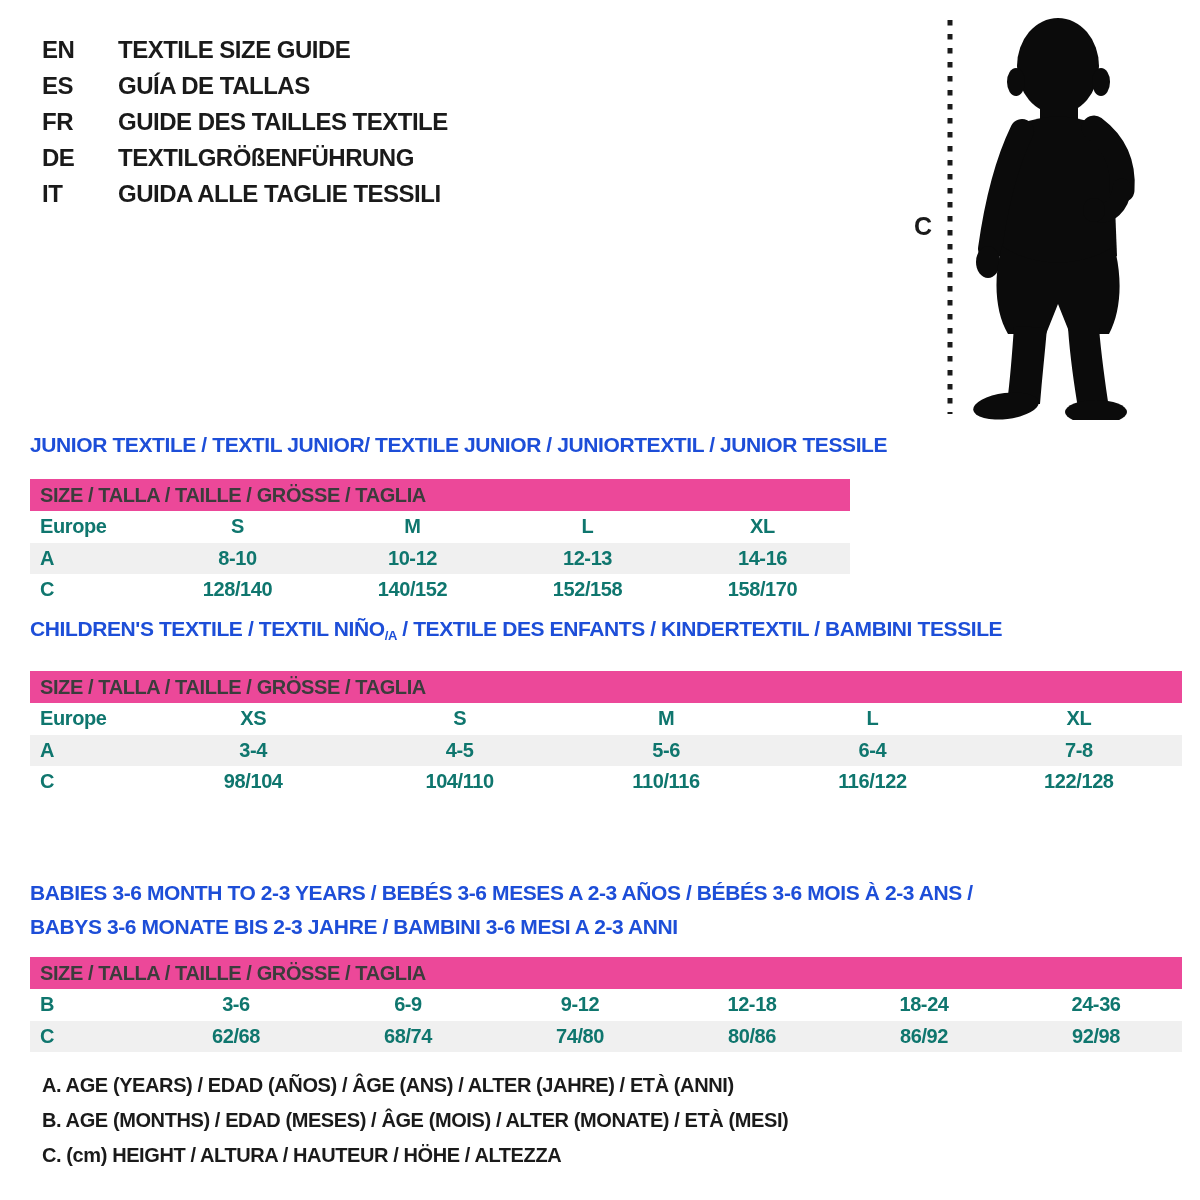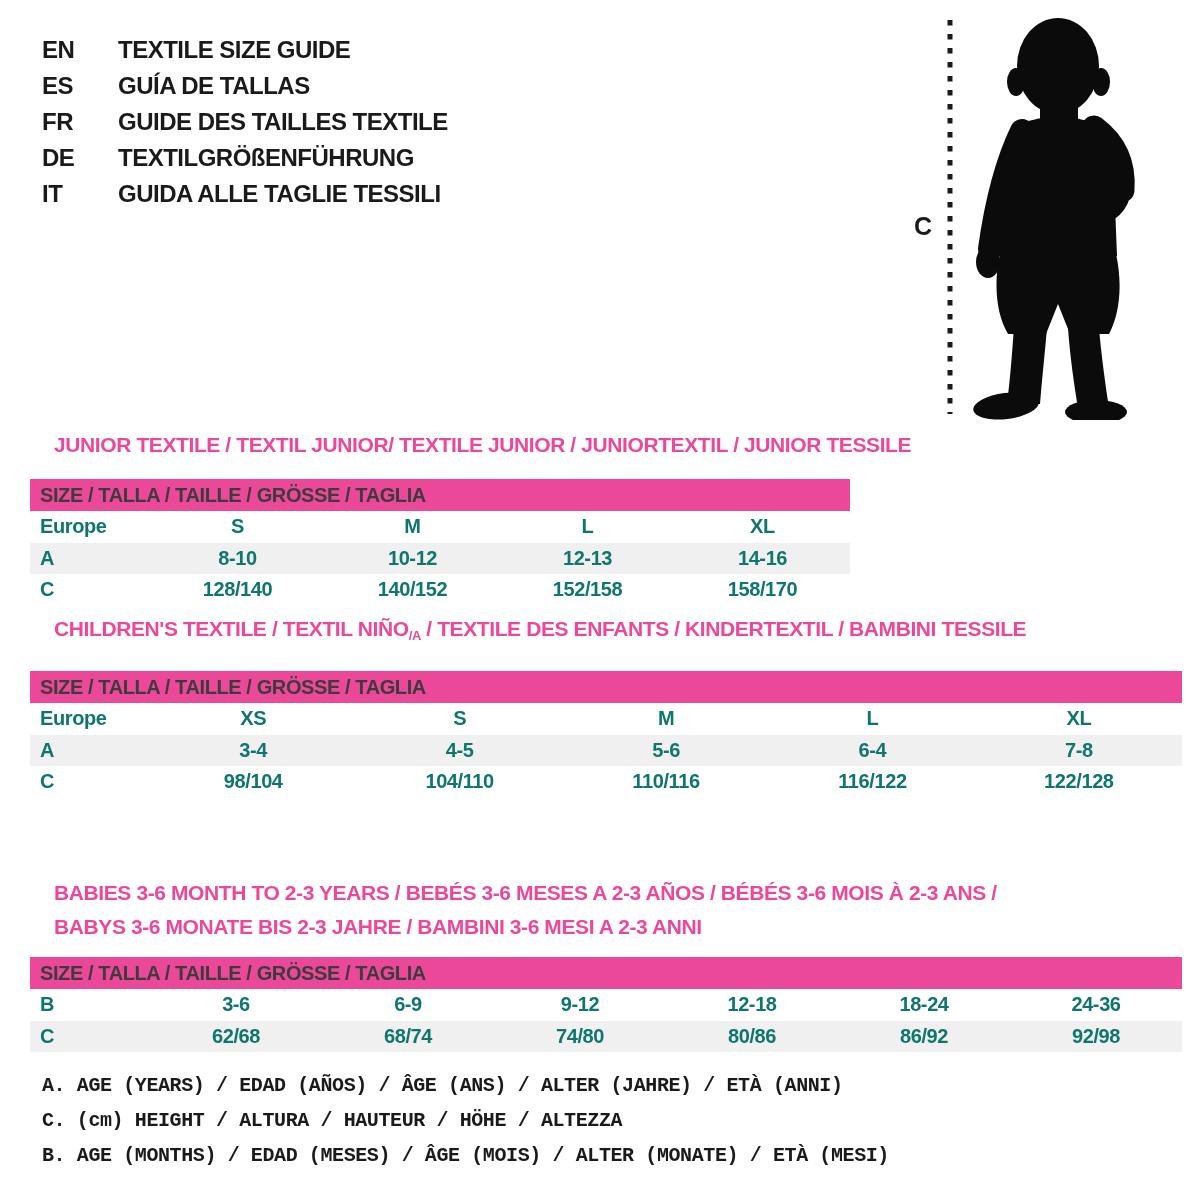--- a/index.html
+++ b/index.html
@@ -25,42 +25,42 @@
   .silhouette { position:absolute; left:962px; top:16px; }
 
   
   .section { position:absolute; left:30px; }
   .sec-junior   { top:432px; width:820px; }
   .sec-children { top:616px; width:1152px; }
   .sec-babies   { top:880px; width:1152px; }
 
   .sec-title {
     font-weight:bold; font-size:21px; letter-spacing:-0.4px;
-    color:#ec4899; white-space:nowrap; line-height:26px;margin-left:24px;
+    color:#1d4ed8; white-space:nowrap; line-height:26px;
   }
   .sec-title .sub { font-size:13px; vertical-align:-4px; }
 
   .sizetable { margin-top:0; }
   .sec-junior   .sizetable { margin-top:21px; }
   .sec-children .sizetable { margin-top:22px; }
   .sec-babies   .sizetable { margin-top:17px; }
 
   .thead {
     background:#ec4899; height:32px; line-height:32px;
     padding-left:10px; font-weight:bold; font-size:20px;
     letter-spacing:-0.4px; color:#3c3c3c;
   }
   .trow { display:flex; height:31.5px; align-items:center;
           font-weight:bold; font-size:20px; letter-spacing:-0.4px; color:#0f766e; }
   .trow.shaded { background:#f0f0f0; }
   .rlabel { width:120px; padding-left:10px; }
   .cell { flex:1; text-align:center; }
 
   
-  .legend { position:absolute; left:42px; top:1068px;font-family:Liberation Mono, monospace; }
+  .legend { position:absolute; left:42px; top:1068px; }
   .legend-line { font-weight:bold; font-size:20px; letter-spacing:-0.4px;
                  height:35px; line-height:35px; white-space:nowrap; }
 </style>
 </head>
 <body>
 
 <div class="page">
 
   <div class="lang-list">
     <div class="lang-row">
@@ -199,17 +199,17 @@
         <span class="cell">74/80</span>
         <span class="cell">80/86</span>
         <span class="cell">86/92</span>
         <span class="cell">92/98</span>
       </div>
     </div>
   </div>
 
   <div class="legend">
     <div class="legend-line">A. AGE (YEARS) / EDAD (AÑOS) / ÂGE (ANS) / ALTER (JAHRE) / ETÀ (ANNI)</div>
+    <div class="legend-line">B. AGE (MONTHS) / EDAD (MESES) / ÂGE (MOIS) / ALTER (MONATE) / ETÀ (MESI)</div>
     <div class="legend-line">C. (cm) HEIGHT / ALTURA / HAUTEUR / HÖHE / ALTEZZA</div>
-    <div class="legend-line">B. AGE (MONTHS) / EDAD (MESES) / ÂGE (MOIS) / ALTER (MONATE) / ETÀ (MESI)</div>
   </div>
 
 </div>
 
 </body></html>

